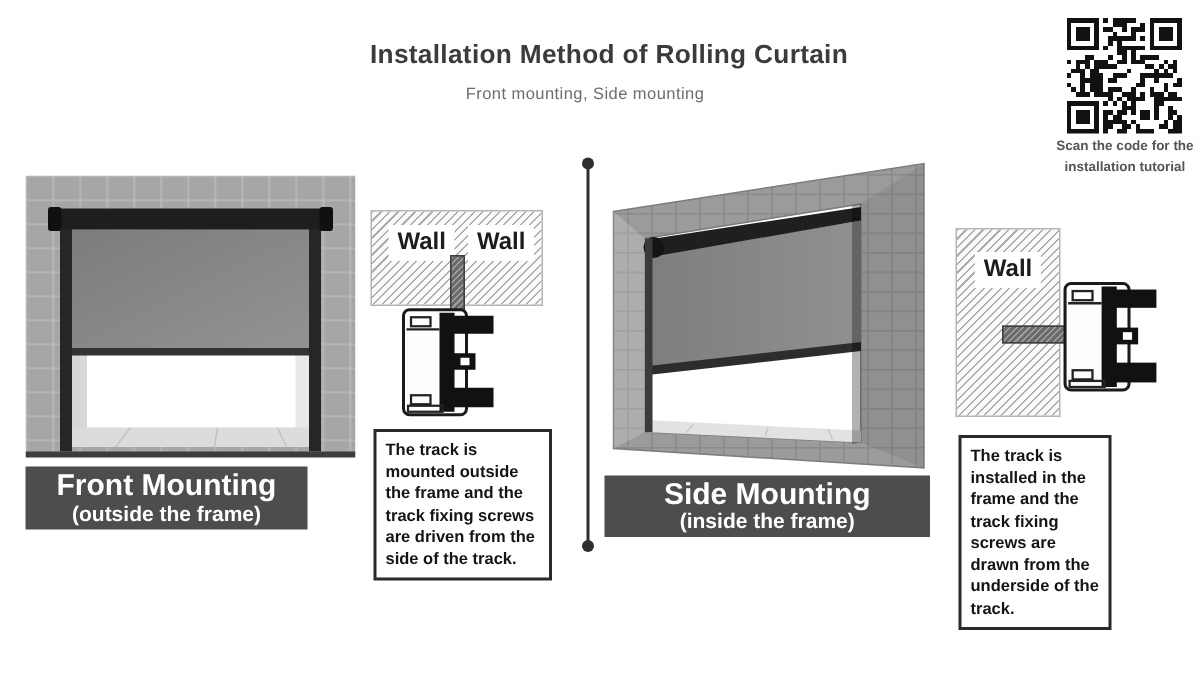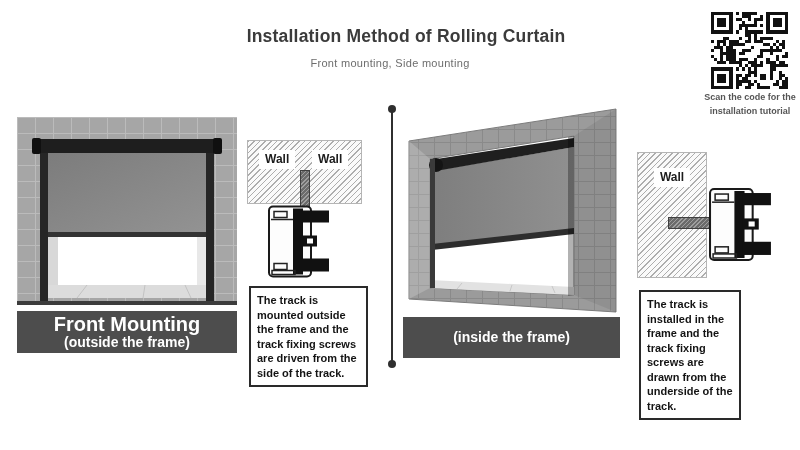--- a/index.html
+++ b/index.html
@@ -32,38 +32,38 @@
   
   .photo-front{left:17px;top:117px;width:220px;height:191px;}
   .photo-side{left:402px;top:103px;width:226px;height:214px;}
   .photo-front svg,.photo-side svg{display:block;width:100%;height:100%;}
 
   
   .banner{
     background:#4d4d4d;color:#fff;display:flex;flex-direction:column;
     align-items:center;justify-content:center;
   }
-  .banner-front{left:17px;top:311px;width:220px;height:42px;}
+  .banner-front{left:17px;top:311px;width:188px;height:42px;}
   .banner-side{left:403px;top:317px;width:217px;height:41px;}
   .banner-title{font-size:20px;font-weight:700;line-height:1.02;}
   .banner-sub{font-size:14px;font-weight:700;line-height:1.1;}
 
   
   .hatch{
     background-color:#fafafa;
     background-image:repeating-linear-gradient(135deg,
       rgba(110,110,110,.55) 0px, rgba(110,110,110,.55) 1px,
       transparent 1px, transparent 4px);
     border:1px solid #b5b5b5;box-sizing:border-box;
   }
   .wall-front{left:247px;top:140px;width:115px;height:64px;}
   .wall-side{left:637px;top:152px;width:70px;height:126px;}
   .wall-label{
     position:absolute;background:#fff;color:#1c1c1c;
-    font-size:12px;font-weight:700;padding:1px 6px;line-height:1.4;
+    font-size:16px;font-weight:700;padding:1px 6px;line-height:1.4;
   }
   .wl1{left:11px;top:9px;}
   .wl2{left:64px;top:9px;}
   .wls{left:50%;top:15px;transform:translateX(-50%);}
   .screw{
     background-color:#6b6b6b;
     background-image:repeating-linear-gradient(135deg,
       rgba(255,255,255,.35) 0px, rgba(255,255,255,.35) 1px,
       transparent 1px, transparent 3px);
     border:1px solid #3f3f3f;box-sizing:border-box;
@@ -406,20 +406,21 @@
     <path d="M30,68 L172,44 L172,127 L30,143 Z" fill="url(#curt2)"></path>
     <path d="M30,141 L172,125 L172,131 L30,147 Z" fill="#2d2d2d"></path>
     <path d="M28,57 L172,35 L172,44 L28,69 Z" fill="#1f1f1f"></path>
     <circle cx="34" cy="62" r="7" fill="#141414"></circle>
     <path d="M28,56 L33,56 L33,185 L28,185 Z" fill="#3a3a3a"></path>
     <path d="M166,34 L172,33 L172,192 L166,193 Z" fill="rgba(0,0,0,0.30)"></path>
   </svg>
 </div>
 
 <div class="abs banner banner-side">
+  <div class="banner-title">Side Mounting</div>
   <div class="banner-sub">(inside the frame)</div>
 </div>
 
 <div class="abs hatch wall-side">
   <span class="wall-label wls">Wall</span>
 </div>
 <div class="abs screw screw-side"></div>
 <div class="abs track-side">
   <svg viewBox="0 0 66 76">
     <rect x="2" y="3" width="42" height="70" rx="4" fill="#fdfdfd" stroke="#1a1a1a" stroke-width="2"></rect>

